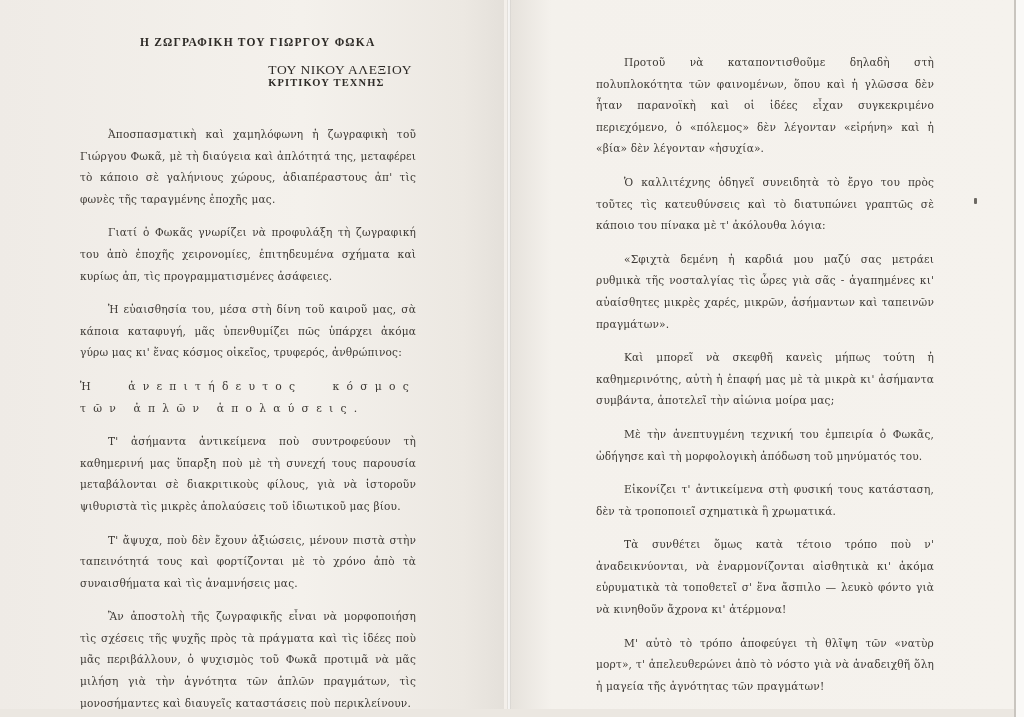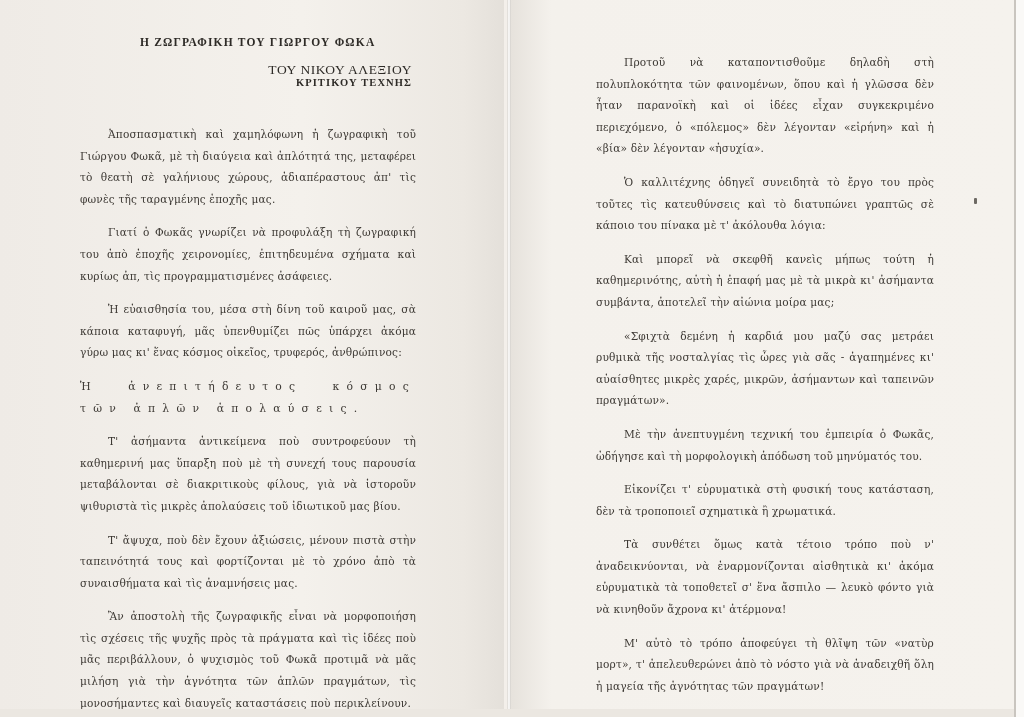--- a/index.html
+++ b/index.html
@@ -50,21 +50,21 @@
     .right-text { left: 596px; top: 40px; width: 338px; }
     .text-block p { margin: 12px 0 5px 0; text-indent: 28px; }
     .spaced { letter-spacing: 7.2px; text-indent: 0 !important; font-size: 10.8px; }
     .title {
       position: absolute; left: 140px; top: 36px; width: 300px;
       font-family: "Liberation Serif", serif;
       font-size: 11.5px; letter-spacing: 1.2px; color: #2e2b27;
       font-weight: bold;
     }
     .author {
-      position: absolute; right: 92px; top: 62px; text-align: right;
+      position: absolute; right: 92px; top: 62px; 
       font-family: "Liberation Serif", serif;
       color: #2e2b27;
     }
     .author .name { font-size: 13.5px; letter-spacing: 0.6px; display: block; }
     .author .role { font-size: 10.5px; letter-spacing: 1.1px; display: block; margin-top: -1px; font-weight: bold; }
     .speck {
       position: absolute; left: 974px; top: 198px; width: 3px; height: 6px;
       background: #6d6963; border-radius: 1px;
     }
   </style>
@@ -72,42 +72,42 @@
 <body>
 
 <div class="spread">
   <div class="page page-left">
     <div class="title">Η ΖΩΓΡΑΦΙΚΗ ΤΟΥ ΓΙΩΡΓΟΥ ΦΩΚΑ</div>
     <div class="author">
       <span class="name">ΤΟΥ ΝΙΚΟΥ ΑΛΕΞΙΟΥ</span>
       <span class="role">ΚΡΙΤΙΚΟΥ ΤΕΧΝΗΣ</span>
     </div>
     <div class="text-block left-text">
-      <p>Ἀποσπασματικὴ καὶ χαμηλόφωνη ἡ ζωγραφικὴ τοῦ Γιώργου Φωκᾶ, μὲ τὴ διαύγεια καὶ ἁπλότητά της, μεταφέρει τὸ θεατὴ σὲ γαλήνιους χώρους, ἀδιαπέραστους ἀπ' τὶς φωνὲς τῆς ταραγμένης ἐποχῆς μας.</p>
+      <p>Ἀποσπασματικὴ καὶ χαμηλόφωνη ἡ ζωγραφικὴ τοῦ Γιώργου Φωκᾶ, μὲ τὴ διαύγεια καὶ ἁπλότητά της, μεταφέρει τὸ κάποιο σὲ γαλήνιους χώρους, ἀδιαπέραστους ἀπ' τὶς φωνὲς τῆς ταραγμένης ἐποχῆς μας.</p>
       <p>Γιατί ὁ Φωκᾶς γνωρίζει νὰ προφυλάξη τὴ ζωγραφική του ἀπὸ ἐποχῆς χειρονομίες, ἐπιτηδευμένα σχήματα καὶ κυρίως ἀπ, τὶς προγραμματισμένες ἀσάφειες.</p>
       <p>Ἡ εὐαισθησία του, μέσα στὴ δίνη τοῦ καιροῦ μας, σὰ κάποια καταφυγή, μᾶς ὑπενθυμίζει πῶς ὑπάρχει ἀκόμα γύρω μας κι' ἕνας κόσμος οἰκεῖος, τρυφερός, ἀνθρώπινος:</p>
       <p class="spaced">Ἡ ἀνεπιτήδευτος κόσμος τῶν ἁπλῶν ἀπολαύσεις.</p>
       <p>Τ' ἀσήμαντα ἀντικείμενα ποὺ συντροφεύουν τὴ καθημερινή μας ὕπαρξη ποὺ μὲ τὴ συνεχή τους παρουσία μεταβάλονται σὲ διακριτικοὺς φίλους, γιὰ νὰ ἱστοροῦν ψιθυριστὰ τὶς μικρὲς ἀπολαύσεις τοῦ ἰδιωτικοῦ μας βίου.</p>
       <p>Τ' ἄψυχα, ποὺ δὲν ἔχουν ἀξιώσεις, μένουν πιστὰ στὴν ταπεινότητά τους καὶ φορτίζονται μὲ τὸ χρόνο ἀπὸ τὰ συναισθήματα καὶ τὶς ἀναμνήσεις μας.</p>
       <p>Ἂν ἀποστολὴ τῆς ζωγραφικῆς εἶναι νὰ μορφοποιήση τὶς σχέσεις τῆς ψυχῆς πρὸς τὰ πράγματα καὶ τὶς ἰδέες ποὺ μᾶς περιβάλλουν, ὁ ψυχισμὸς τοῦ Φωκᾶ προτιμᾶ νὰ μᾶς μιλήση γιὰ τὴν ἁγνότητα τῶν ἁπλῶν πραγμάτων, τὶς μονοσήμαντες καὶ διαυγεῖς καταστάσεις ποὺ περικλείνουν.</p>
       <p>Φωτίζοντας τὸν αἰσθητικό μας σύνδεσμο μὲ τὴν ἁγνότητα τῶν ἀντικειμένων, οὐσιαστικὰ ἐπιχειρεῖ μιὰ ἐπαναστροφὴ πρὸς τὶς «πηγές», στὰ ἀρχικὰ αἰσθήματα, τότε ποὺ τὸ κάθε τι πράγμα ἢ ἰδέα ἦταν ἐναρμονισμένο μὲ τὴ φύση του καὶ τὴ χρησιμότητά του.</p>
     </div>
   </div>
 
   <div class="fold"></div>
 
   <div class="page page-right">
   </div>
   <div class="text-block right-text">
     <p>Προτοῦ νὰ καταποντισθοῦμε δηλαδὴ στὴ πολυπλοκότητα τῶν φαινομένων, ὅπου καὶ ἡ γλῶσσα δὲν ἦταν παρανοϊκὴ καὶ οἱ ἰδέες εἶχαν συγκεκριμένο περιεχόμενο, ὁ «πόλεμος» δὲν λέγονταν «εἰρήνη» καὶ ἡ «βία» δὲν λέγονταν «ἡσυχία».</p>
     <p>Ὁ καλλιτέχνης ὁδηγεῖ συνειδητὰ τὸ ἔργο του πρὸς τοῦτες τὶς κατευθύνσεις καὶ τὸ διατυπώνει γραπτῶς σὲ κάποιο του πίνακα μὲ τ' ἀκόλουθα λόγια:</p>
+    <p>«Σφιχτὰ δεμένη ἡ καρδιά μου μαζύ σας μετράει ρυθμικὰ τῆς νοσταλγίας τὶς ὧρες γιὰ σᾶς - ἀγαπημένες κι' αὐαίσθητες μικρὲς χαρές, μικρῶν, ἀσήμαντων καὶ ταπεινῶν πραγμάτων».</p>
     <p>Καὶ μπορεῖ νὰ σκεφθῆ κανεὶς μήπως τούτη ἡ καθημερινότης, αὐτὴ ἡ ἐπαφή μας μὲ τὰ μικρὰ κι' ἀσήμαντα συμβάντα, ἀποτελεῖ τὴν αἰώνια μοίρα μας;</p>
-    <p>«Σφιχτὰ δεμένη ἡ καρδιά μου μαζύ σας μετράει ρυθμικὰ τῆς νοσταλγίας τὶς ὧρες γιὰ σᾶς - ἀγαπημένες κι' αὐαίσθητες μικρὲς χαρές, μικρῶν, ἀσήμαντων καὶ ταπεινῶν πραγμάτων».</p>
     <p>Μὲ τὴν ἀνεπτυγμένη τεχνική του ἐμπειρία ὁ Φωκᾶς, ὡδήγησε καὶ τὴ μορφολογικὴ ἀπόδωση τοῦ μηνύματός του.</p>
-    <p>Εἰκονίζει τ' εὐρυματικὰ στὴ φυσική τους κατάσταση, δὲν τὰ τροποποιεῖ σχηματικὰ ἢ χρωματικά.</p>
+    <p>Εἰκονίζει τ' ἀντικείμενα στὴ φυσική τους κατάσταση, δὲν τὰ τροποποιεῖ σχηματικὰ ἢ χρωματικά.</p>
     <p>Τὰ συνθέτει ὅμως κατὰ τέτοιο τρόπο ποὺ ν' ἀναδεικνύονται, νὰ ἐναρμονίζονται αἰσθητικὰ κι' ἀκόμα εὐρυματικὰ τὰ τοποθετεῖ σ' ἕνα ἄσπιλο — λευκὸ φόντο γιὰ νὰ κινηθοῦν ἄχρονα κι' ἀτέρμονα!</p>
     <p>Μ' αὐτὸ τὸ τρόπο ἀποφεύγει τὴ θλῖψη τῶν «νατὺρ μορτ», τ' ἀπελευθερώνει ἀπὸ τὸ νόστο γιὰ νὰ ἀναδειχθῆ ὅλη ἡ μαγεία τῆς ἁγνότητας τῶν πραγμάτων!</p>
   </div>
 
   <div class="speck"></div>
   <div class="right-edge"></div>
   <div class="beyond"></div>
   <div class="bottom-edge"></div>
 </div>
 

